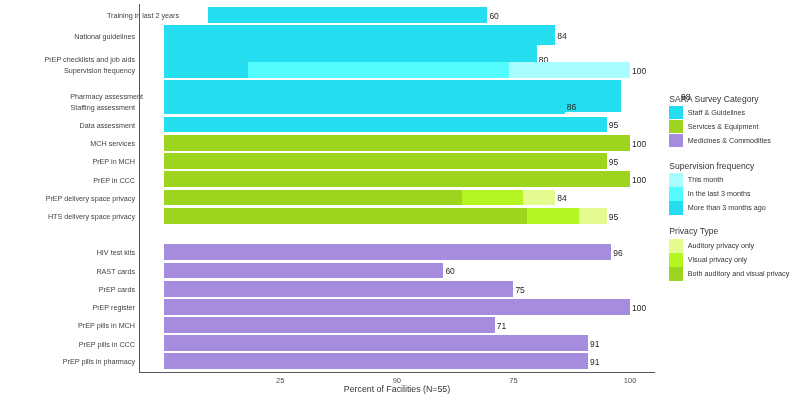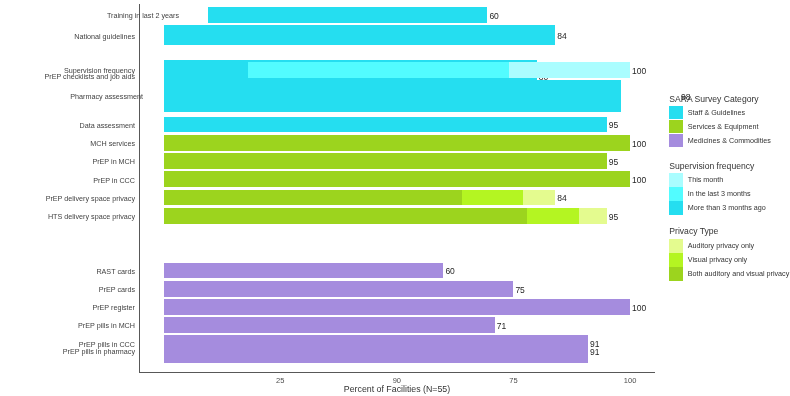--- a/index.html
+++ b/index.html
@@ -54,21 +54,21 @@
         </div>
     <div class="vallab" style="left: 445.4px;">60</div>
   </div>
   <div class="row" style="top: 25.485px; height: 20px;">
     <div class="ylab">National guidelines</div>
     <div class="barwrap" style="left: 163.6px; width: 391.86px;">
           <span class="seg" style="left: 0px; width: 391.86px; background: rgb(37, 222, 240);"></span>
         </div>
     <div class="vallab" style="left: 557.36px;">84</div>
   </div>
-  <div class="row" style="top: 60px; height: 32px;">
+  <div class="row" style="top: 43px; height: 32px;">
     <div class="ylab">PrEP checklists and job aids</div>
     <div class="barwrap" style="left: 163.6px; width: 373.2px;">
           <span class="seg" style="left: 0px; width: 373.2px; background: rgb(37, 222, 240);"></span>
         </div>
     <div class="vallab" style="left: 538.7px;">80</div>
   </div>
   <div class="row" style="top: 61.955px; height: 15.8px;">
     <div class="ylab">Supervision frequency</div>
     <div class="barwrap" style="left: 163.6px; width: 466.5px;">
           <span class="seg" style="left: 0px; width: 83.97px; background: rgb(37, 222, 240);"></span>
@@ -76,20 +76,27 @@
           <span class="seg" style="left: 345.21px; width: 121.29px; background: rgb(170, 253, 255);"></span>
         </div>
     <div class="vallab" style="left: 632px;">100</div>
   </div>
   <div class="row" style="top: 80.19px; height: 32px; padding-left: 8px;">
     <div class="ylab">Pharmacy assessment</div>
     <div class="barwrap" style="left: 163.6px; width: 457.17px;">
           <span class="seg" style="left: 0px; width: 457.17px; background: rgb(37, 222, 240);"></span>
         </div>
     <div class="vallab" style="left: 649px; margin-left: 32px;">98</div>
+  </div>
+  <div class="row" style="top: 98.425px; height: 15.8px;">
+    <div class="ylab">Staffing assessment</div>
+    <div class="barwrap" style="left: 163.6px; width: 401.19px;">
+          <span class="seg" style="left: 0px; width: 401.19px; background: rgb(37, 222, 240);"></span>
+        </div>
+    <div class="vallab" style="left: 566.69px;">86</div>
   </div>
   <div class="row" style="top: 116.66px; height: 15.8px;">
     <div class="ylab">Data assessment</div>
     <div class="barwrap" style="left: 163.6px; width: 443.175px;">
           <span class="seg" style="left: 0px; width: 443.175px; background: rgb(37, 222, 240);"></span>
         </div>
     <div class="vallab" style="left: 608.675px;">95</div>
   </div>
   <div class="row" style="top: 134.895px; height: 15.8px;">
     <div class="ylab">MCH services</div>
@@ -123,20 +130,27 @@
   </div>
   <div class="row" style="top: 207.835px; height: 15.8px;">
     <div class="ylab">HTS delivery space privacy</div>
     <div class="barwrap" style="left: 163.6px; width: 443.175px;">
           <span class="seg" style="left: 0px; width: 363.87px; background: rgb(156, 212, 30);"></span>
           <span class="seg" style="left: 363.87px; width: 51.315px; background: rgb(180, 245, 34);"></span>
           <span class="seg" style="left: 415.185px; width: 27.99px; background: rgb(228, 251, 143);"></span>
         </div>
     <div class="vallab" style="left: 608.675px;">95</div>
   </div>
+  <div class="row" style="top: 244.305px; height: 15.8px;">
+    <div class="ylab">HIV test kits</div>
+    <div class="barwrap" style="left: 163.6px; width: 447.84px;">
+          <span class="seg" style="left: 0px; width: 447.84px; background: rgb(165, 140, 222);"></span>
+        </div>
+    <div class="vallab" style="left: 613.34px;">96</div>
+  </div>
   <div class="row" style="top: 262.54px; height: 15.8px;">
     <div class="ylab">RAST cards</div>
     <div class="barwrap" style="left: 163.6px; width: 279.9px;">
           <span class="seg" style="left: 0px; width: 279.9px; background: rgb(165, 140, 222);"></span>
         </div>
     <div class="vallab" style="left: 445.4px;">60</div>
   </div>
   <div class="row" style="top: 280.775px; height: 15.8px;">
     <div class="ylab">PrEP cards</div>
     <div class="barwrap" style="left: 163.6px; width: 349.875px;">
@@ -158,21 +172,21 @@
         </div>
     <div class="vallab" style="left: 496.715px;">71</div>
   </div>
   <div class="row" style="top: 335.48px; height: 15.8px;">
     <div class="ylab">PrEP pills in CCC</div>
     <div class="barwrap" style="left: 163.6px; width: 424.515px;">
           <span class="seg" style="left: 0px; width: 424.515px; background: rgb(165, 140, 222);"></span>
         </div>
     <div class="vallab" style="left: 590.015px;">91</div>
   </div>
-  <div class="row" style="top: 339px; height: 24px; border-radius: 7px;">
+  <div class="row" style="top: 353px; height: 16px; border-radius: 7px;">
     <div class="ylab">PrEP pills in pharmacy</div>
     <div class="barwrap" style="left: 163.6px; width: 424.515px;">
           <span class="seg" style="left: 0px; width: 424.515px; background: rgb(165, 140, 222);"></span>
         </div>
     <div class="vallab" style="left: 590.015px;">91</div>
   </div>
   </div>
 
   <div class="xaxis" id="xaxis">
     <div class="xtick" style="left: 260.225px;">25</div>

